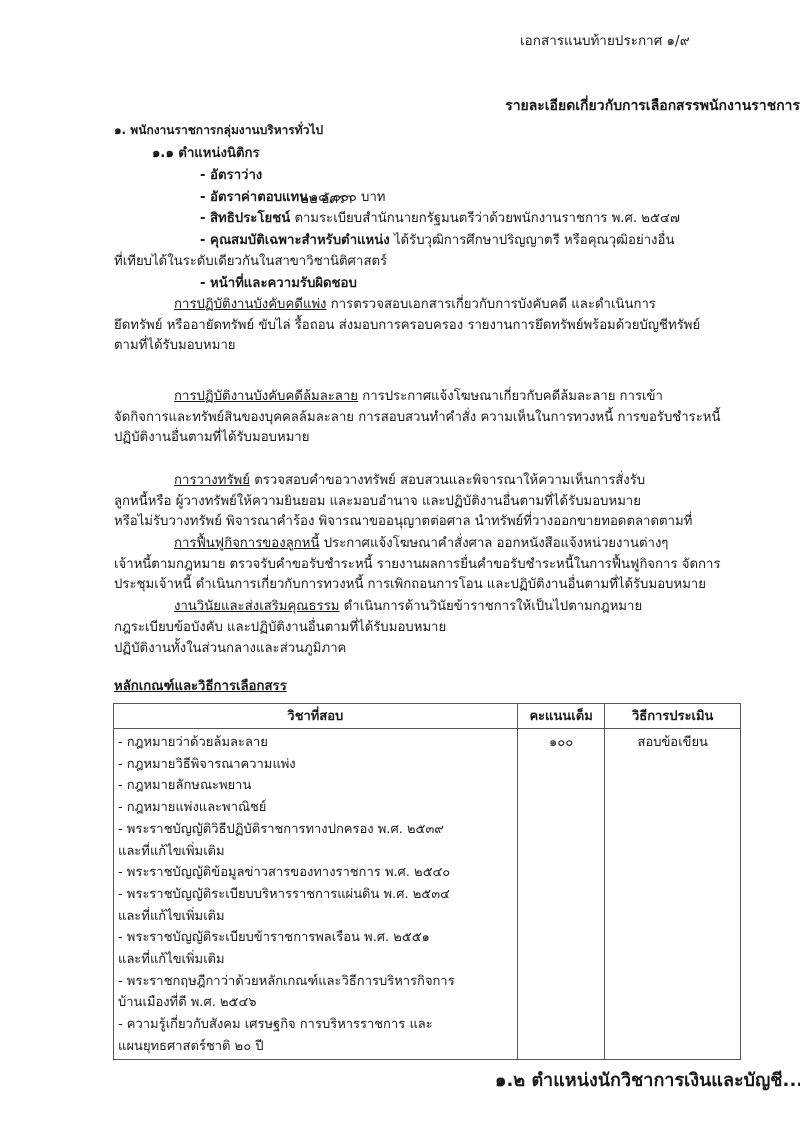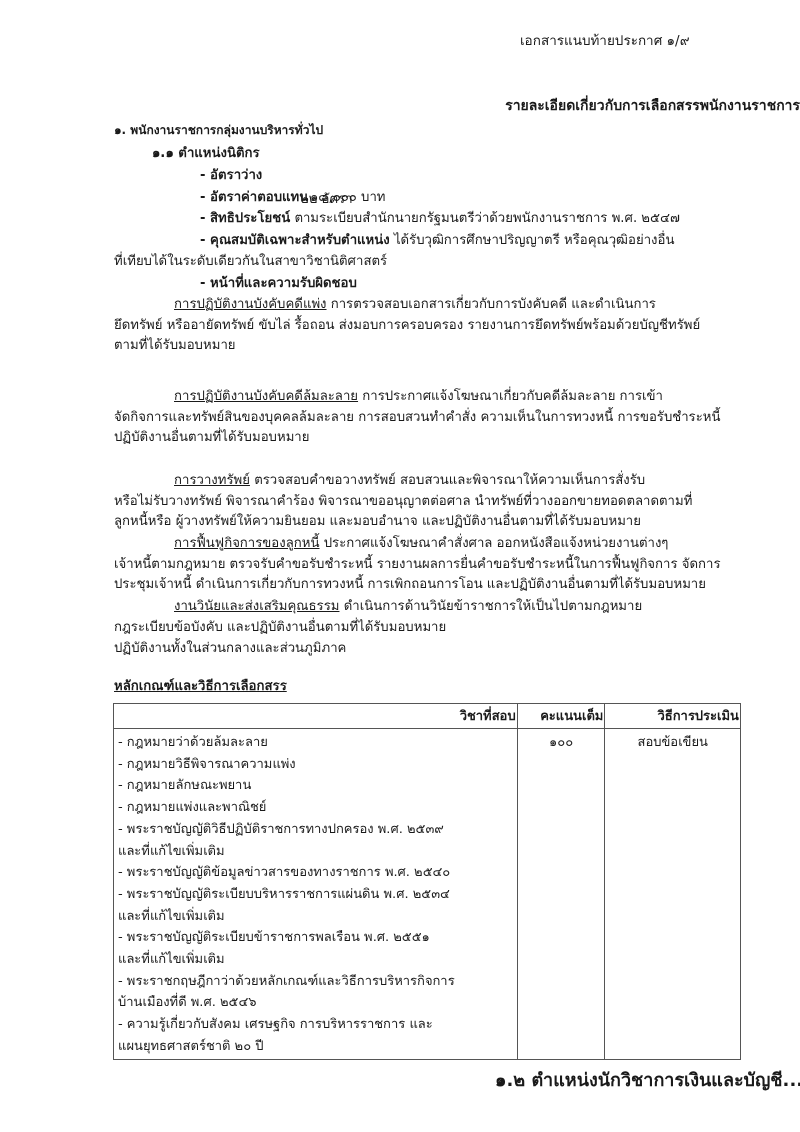--- a/index.html
+++ b/index.html
@@ -5,21 +5,21 @@
   html, body { margin:0; padding:0; background:#ffffff; }
   body { width:800px; height:1132px; position:relative; overflow:hidden;
          font-family:"DejaVu Sans", sans-serif; color:#1a1a1a; font-size:13.2px; }
   .abs { position:absolute; white-space:nowrap; line-height:20px; }
   .b { font-weight:bold; }
   .u { text-decoration:underline; }
   .para { position:absolute; left:114px; width:640px; line-height:20.6px; font-size:13.2px; }
   .para .first { padding-left:60px; }
   table.crit { position:absolute; left:113px; top:703px; width:628px; border-collapse:collapse; font-size:13px; }
   table.crit th, table.crit td { border:1px solid #555; vertical-align:top; }
-  table.crit th { font-weight:bold; height:22px; text-align:right; line-height:22px; }
+  table.crit th { font-weight:bold; height:22px; text-align:center; line-height:22px; }
   table.crit td.subj { padding:2px 4px; line-height:21.7px; }
   table.crit td.score, table.crit td.method { text-align:center; padding-top:2px; line-height:21.7px; }
   .subj-item { display:block; white-space:nowrap; }
 </style>
 </head>
 <body>
 
 <div>
 
   <div class="abs" style="left:520px; top:30px; font-size:13.5px;">เอกสารแนบท้ายประกาศ ๑/๙</div>
@@ -55,22 +55,22 @@
   </div>
 
   <div class="para" style="top:386px;">
     <div class="first"><span class="u">การปฏิบัติงานบังคับคดีล้มละลาย</span> <span>การประกาศแจ้งโฆษณาเกี่ยวกับคดีล้มละลาย การเข้า</span></div>
     <div>จัดกิจการและทรัพย์สินของบุคคลล้มละลาย การสอบสวนทำคำสั่ง ความเห็นในการทวงหนี้ การขอรับชำระหนี้</div>
     <div>ปฏิบัติงานอื่นตามที่ได้รับมอบหมาย</div>
   </div>
 
   <div class="para" style="top:470px;">
     <div class="first"><span class="u">การวางทรัพย์</span> <span>ตรวจสอบคำขอวางทรัพย์ สอบสวนและพิจารณาให้ความเห็นการสั่งรับ</span></div>
+    <div>ลูกหนี้หรือ ผู้วางทรัพย์ให้ความยินยอม และมอบอำนาจ และปฏิบัติงานอื่นตามที่ได้รับมอบหมาย</div>
     <div>หรือไม่รับวางทรัพย์ พิจารณาคำร้อง พิจารณาขออนุญาตต่อศาล นำทรัพย์ที่วางออกขายทอดตลาดตามที่</div>
-    <div>ลูกหนี้หรือ ผู้วางทรัพย์ให้ความยินยอม และมอบอำนาจ และปฏิบัติงานอื่นตามที่ได้รับมอบหมาย</div>
   </div>
 
   <div class="para" style="top:533px;">
     <div class="first"><span class="u">การฟื้นฟูกิจการของลูกหนี้</span><span> ประกาศแจ้งโฆษณาคำสั่งศาล ออกหนังสือแจ้งหน่วยงานต่างๆ</span></div>
     <div>เจ้าหนี้ตามกฎหมาย ตรวจรับคำขอรับชำระหนี้ รายงานผลการยื่นคำขอรับชำระหนี้ในการฟื้นฟูกิจการ จัดการ</div>
     <div>ประชุมเจ้าหนี้ ดำเนินการเกี่ยวกับการทวงหนี้ การเพิกถอนการโอน และปฏิบัติงานอื่นตามที่ได้รับมอบหมาย</div>
   </div>
 
   <div class="para" style="top:596px;">
     <div class="first"><span class="u">งานวินัยและส่งเสริมคุณธรรม</span> <span>ดำเนินการด้านวินัยข้าราชการให้เป็นไปตามกฎหมาย</span></div>

